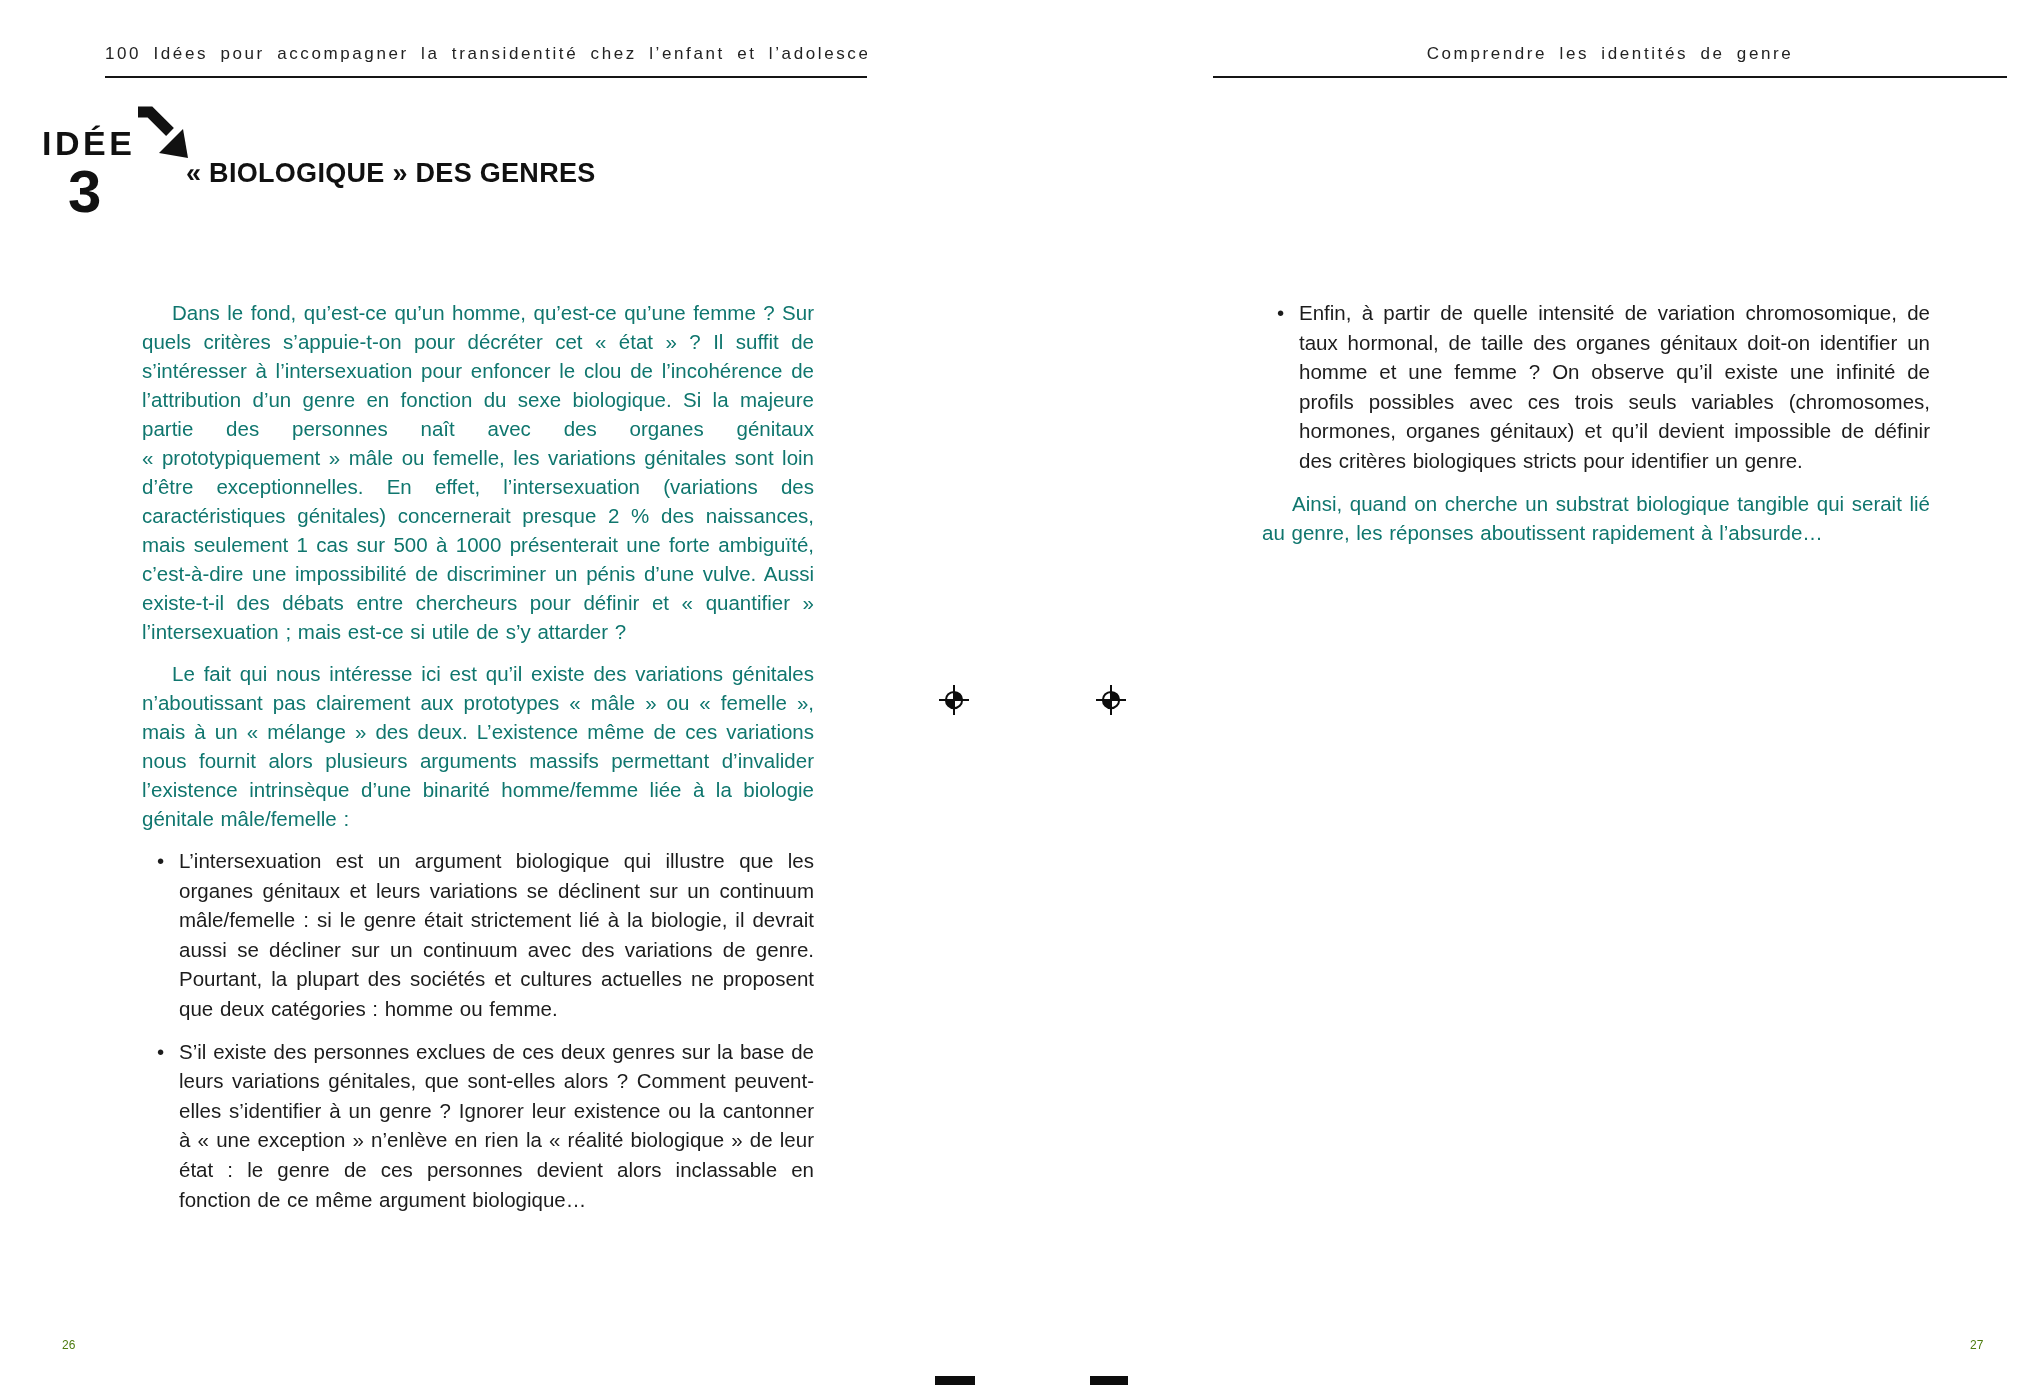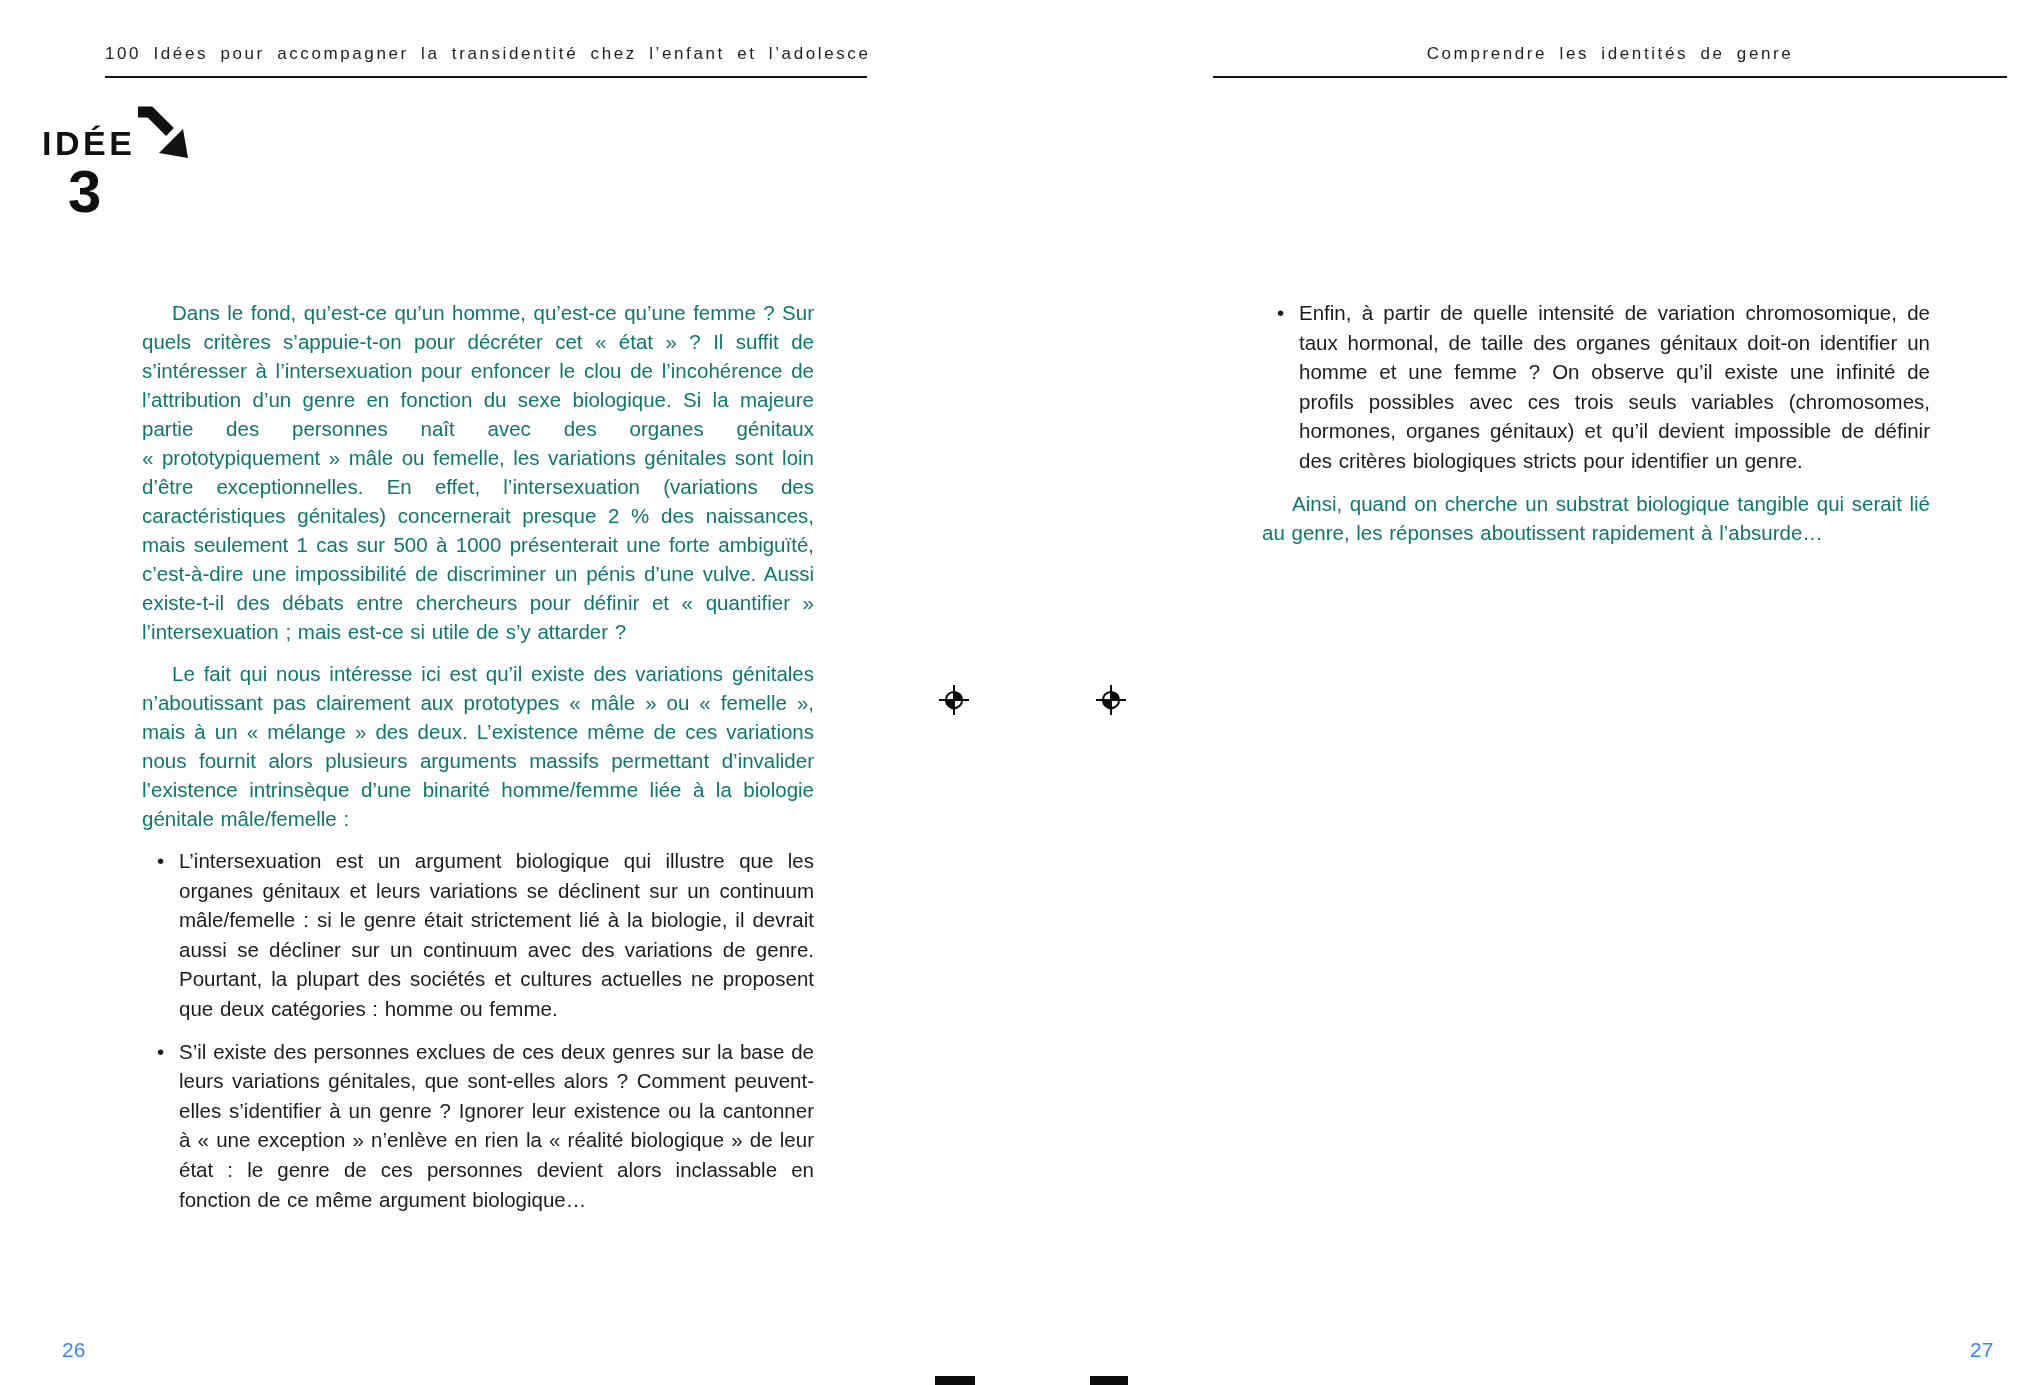--- a/index.html
+++ b/index.html
@@ -81,22 +81,22 @@
   .bullet::before {
     content: "\2022";
     position: absolute;
     left: 15px; top: 0;
     font-size: 20.5px;
   }
 
   
   .page-number {
     position: absolute;
-    font-size: 21px;
-    color: #3b82f6;
+    font-size: 12px;
+    color: #4d7c0f;
   }
   .pn-left  { left: 62px;   top: 1338px; }
   .pn-right { left: 1970px; top: 1338px; }
 
   
   .regmark { position: absolute; width: 30px; height: 30px; }
   .regmark-1 { left: 939px;  top: 685px; }
   .regmark-2 { left: 1096px; top: 685px; }
 
   .bottom-mark {
@@ -123,20 +123,21 @@
   <div class="idea-label">IDÉE</div>
   <div class="idea-number">3</div>
   <div class="idea-arrow">
     <svg width="62" height="62" viewBox="0 0 62 62" aria-hidden="true">
       <path d="M6 10 H18 L38 30" stroke="#111" stroke-width="11" fill="none" stroke-linecap="butt"></path>
       <path d="M56 56 L51 27 L27 51 Z" fill="#111"></path>
     </svg>
   </div>
 
   <h1 class="chapter-title">
+    <span class="title-line">«&nbsp;BIOLOGIQUE&nbsp;» DES GENRES</span>
   </h1>
 
   <div class="column column-left">
     <p class="para indent">Dans le fond, qu’est-ce qu’un homme, qu’est-ce qu’une femme&nbsp;? Sur quels critères s’appuie-t-on pour décréter cet «&nbsp;état&nbsp;»&nbsp;? Il suffit de s’intéresser à l’intersexuation pour enfoncer le clou de l’incohérence de l’attribution d’un genre en fonction du sexe biologique. Si la majeure partie des personnes naît avec des organes génitaux «&nbsp;prototypiquement&nbsp;» mâle ou femelle, les variations génitales sont loin d’être exceptionnelles. En effet, l’intersexuation (variations des caractéristiques génitales) concernerait presque 2&nbsp;% des naissances, mais seulement 1 cas sur 500 à 1000 présenterait une forte ambiguïté, c’est-à-dire une impossibilité de discriminer un pénis d’une vulve. Aussi existe-t-il des débats entre chercheurs pour définir et «&nbsp;quantifier&nbsp;» l’intersexuation&nbsp;; mais est-ce si utile de s’y attarder&nbsp;?</p>
     <p class="para indent">Le fait qui nous intéresse ici est qu’il existe des variations génitales n’aboutissant pas clairement aux prototypes «&nbsp;mâle&nbsp;» ou «&nbsp;femelle&nbsp;», mais à un «&nbsp;mélange&nbsp;» des deux. L’existence même de ces variations nous fournit alors plusieurs arguments massifs permettant d’invalider l’existence intrinsèque d’une binarité homme/femme liée à la biologie génitale mâle/femelle&nbsp;:</p>
     <ul class="bullets">
       <li class="bullet"><span>L’intersexuation est un argument biologique qui illustre que les organes génitaux et leurs variations se déclinent sur un continuum mâle/femelle&nbsp;: si le genre était strictement lié à la biologie, il devrait aussi se décliner sur un continuum avec des variations de genre. Pourtant, la plupart des sociétés et cultures actuelles ne proposent que deux catégories&nbsp;: homme ou femme.</span></li>
       <li class="bullet"><span>S’il existe des personnes exclues de ces deux genres sur la base de leurs variations génitales, que sont-elles alors&nbsp;? Comment peuvent-elles s’identifier à un genre&nbsp;? Ignorer leur existence ou la cantonner à «&nbsp;une exception&nbsp;» n’enlève en rien la «&nbsp;réalité biologique&nbsp;» de leur état&nbsp;: le genre de ces personnes devient alors inclassable en fonction de ce même argument biologique…</span></li>
     </ul>
   </div>

